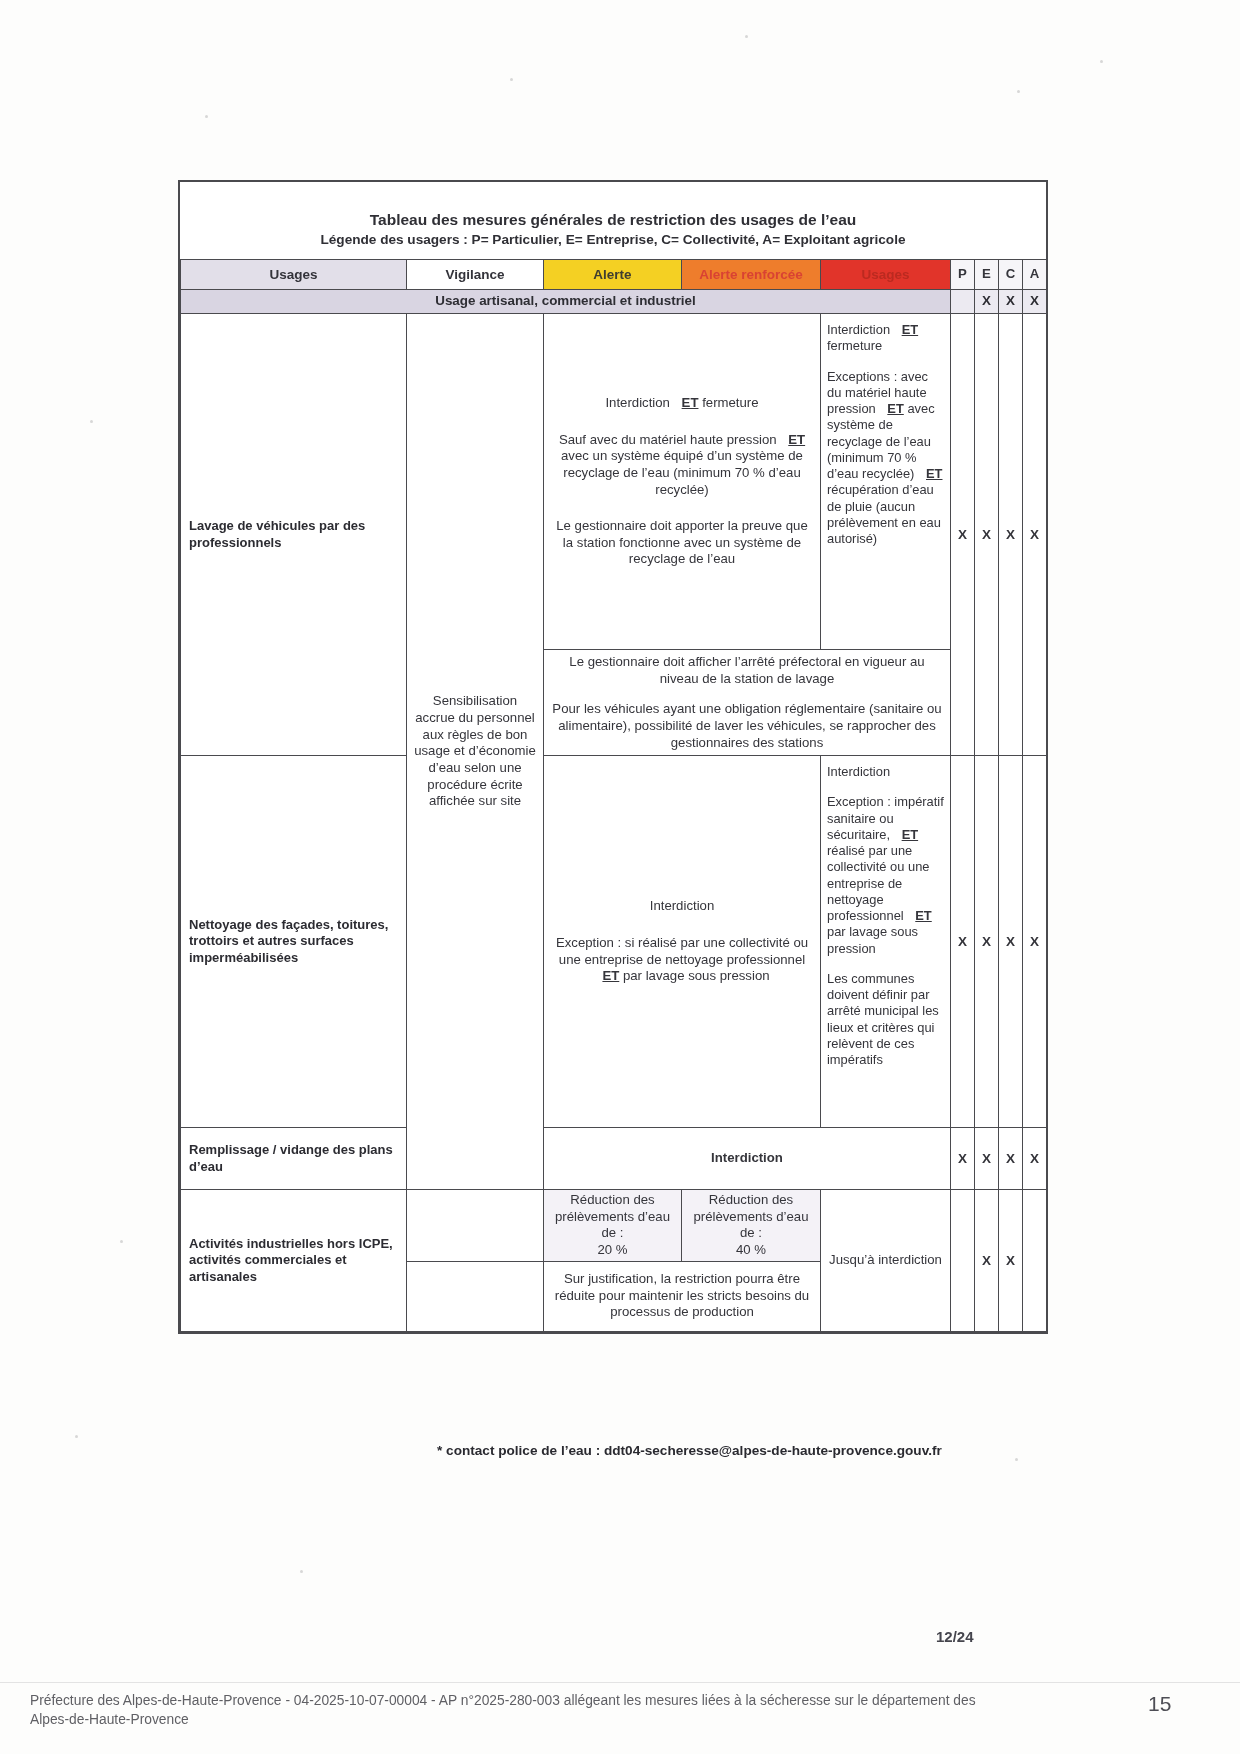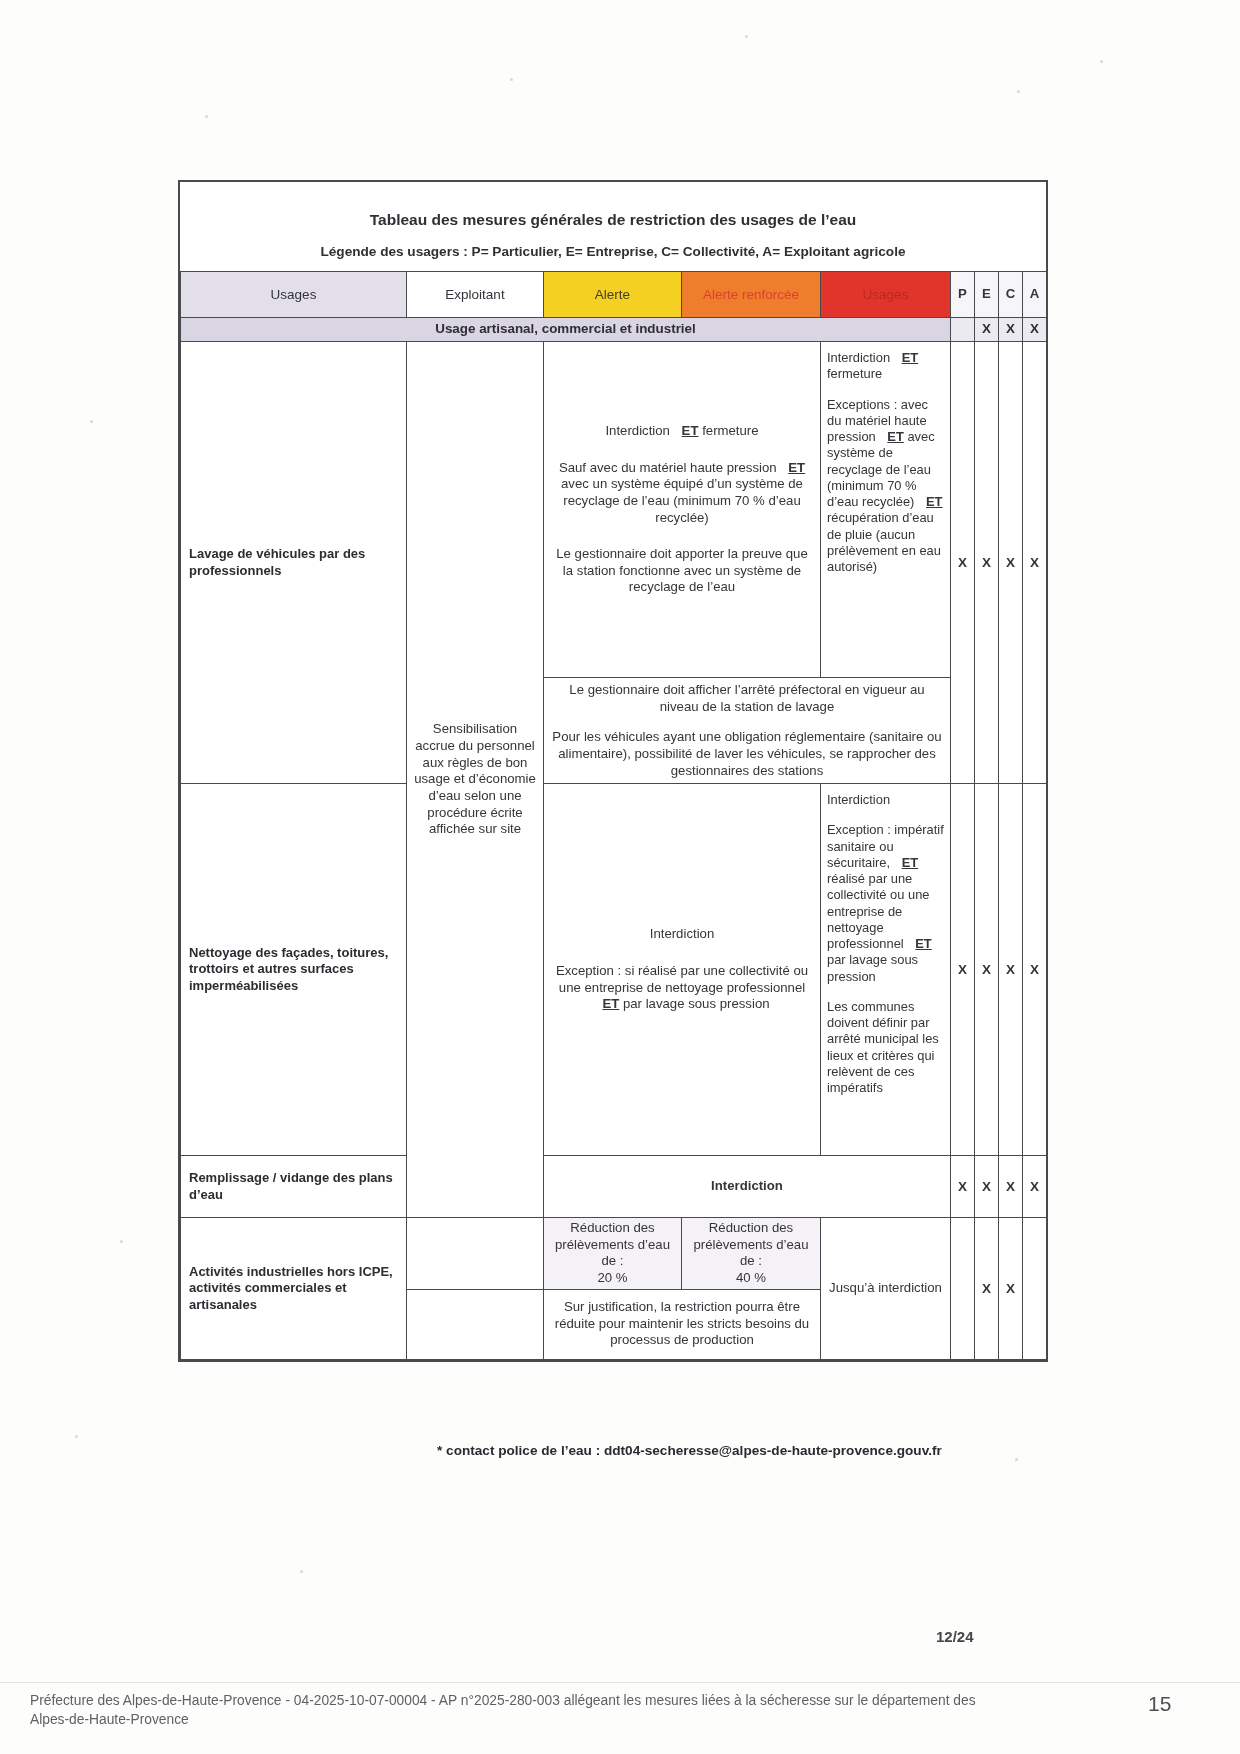--- a/index.html
+++ b/index.html
@@ -13,37 +13,37 @@
   .noise{position:absolute;width:3px;height:3px;border-radius:50%;background:#777;opacity:.28;}
 
   
   .tablebox{
     position:absolute;left:178px;top:180px;width:870px;box-sizing:border-box;
     border:2px solid #4a4a4e;background:#fff;
   }
   .titleblock{text-align:center;padding:12px 10px 6px;}
   .title{font-weight:bold;font-size:15.5px;color:#2f2f35;}
   .subtitle{font-weight:bold;font-size:15.5px;color:#2f2f35;margin-top:17px;}
-  .legend{font-size:13.6px;color:#2f2f35;margin-top:15px;font-weight:bold;}
+  .legend{font-size:13.6px;color:#2f2f35;margin-top:3px;font-weight:bold;}
 
   table{border-collapse:collapse;table-layout:fixed;width:100%;margin-top:6px;}
   col.c-usages{width:226px;} col.c-vig{width:137px;} col.c-al{width:138px;}
   col.c-ren{width:139px;} col.c-crise{width:130px;}
   col.c-x{width:24px;}
   td{
     border:1.6px solid #4a4a4e;padding:4px 6px;font-size:13.2px;line-height:1.26;
     vertical-align:middle;color:#35353b;word-wrap:break-word;
   }
   td p{margin:0;}
   .gap-lg p + p{margin-top:20px;}
   .gap-md p + p{margin-top:14px;}
   .nogap p + p{margin-top:0;}
   u.et{font-weight:bold;text-decoration:underline;padding-left:8px;}
 
-  .hdr{font-weight:normal;text-align:center;font-size:13.5px;padding:14px 2px;color:#33333a;}
+  .hdr{font-weight:bold;text-align:center;font-size:13.5px;padding:6px 2px;color:#33333a;}
   .hdr-usages{background:var(--header-bg,#e2dfe9);}
   .hdr-vig{background:#ffffff;}
   .hdr-al{background:var(--alerte-bg,#f4d023);color:var(--alerte-text,#3f3e30);}
   .hdr-ren{background:var(--renforcee-bg,#ee7d2c);color:var(--renforcee-text,#d94233);}
   .hdr-crise{background:var(--crise-bg,#e1342a);color:var(--crise-text,#bb2a20);}
   .hdr-x{background:var(--peca-header-bg,#f6f5f8);text-align:center;font-weight:bold;padding:4px 1px;}
 
   .section td{background:var(--section-bg,#d9d5e2);font-weight:bold;text-align:center;
               font-size:13.4px;padding:3px;color:#2e2e34;}
   .section td.xcell{background:#eceaf1;}
@@ -92,21 +92,21 @@
         <col class="c-crise">
       <col class="c-x">
         <col class="c-x">
         <col class="c-x">
         <col class="c-x">
     </colgroup>
 
     <tbody>
         <tr style="height:30px">
       <td class="hdr hdr-usages">Usages</td>
-      <td class="hdr hdr-vig">Exploitant</td>
+      <td class="hdr hdr-vig">Vigilance</td>
       <td class="hdr hdr-al">Alerte</td>
       <td class="hdr hdr-ren">Alerte renforcée</td>
       <td class="hdr hdr-crise">Usages</td>
       <td class="hdr-x">P</td>
       <td class="hdr-x">E</td>
       <td class="hdr-x">C</td>
       <td class="hdr-x">A</td>
     </tr>
 
     <tr class="section" style="height:24px">

